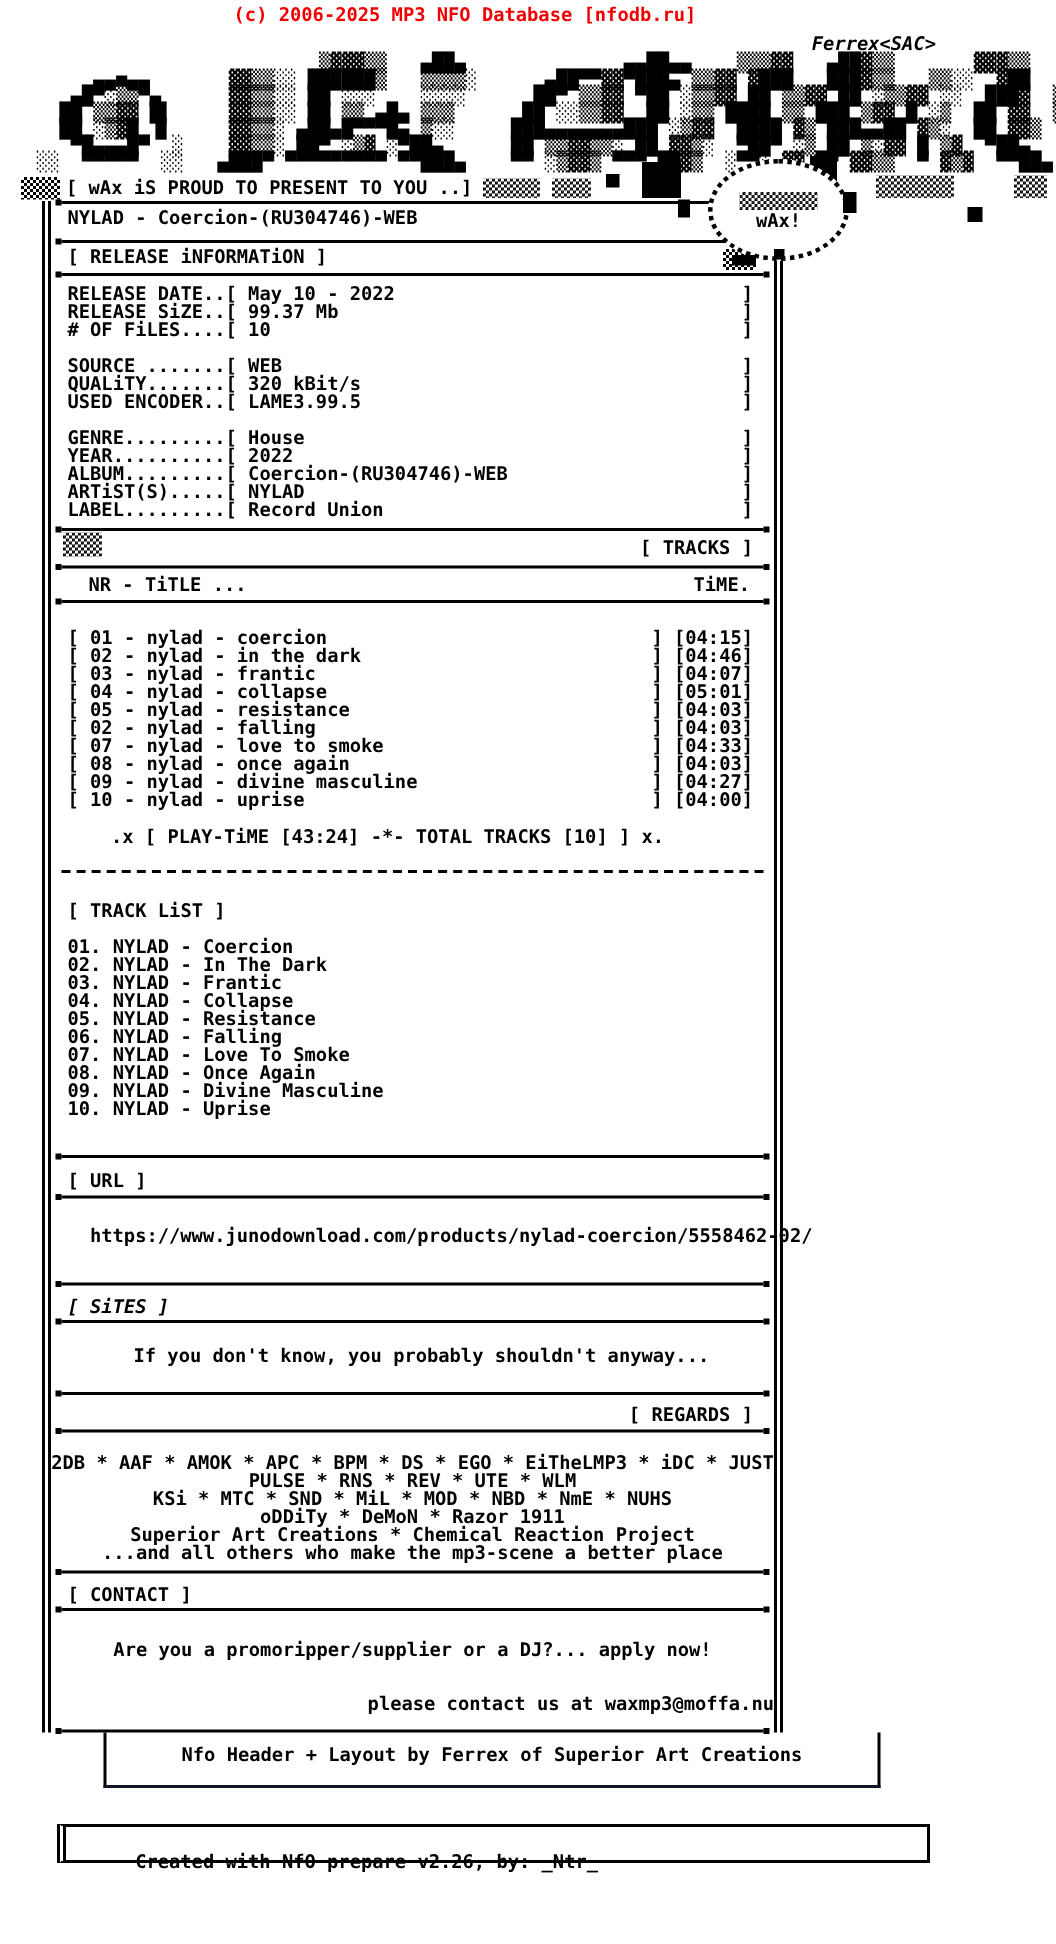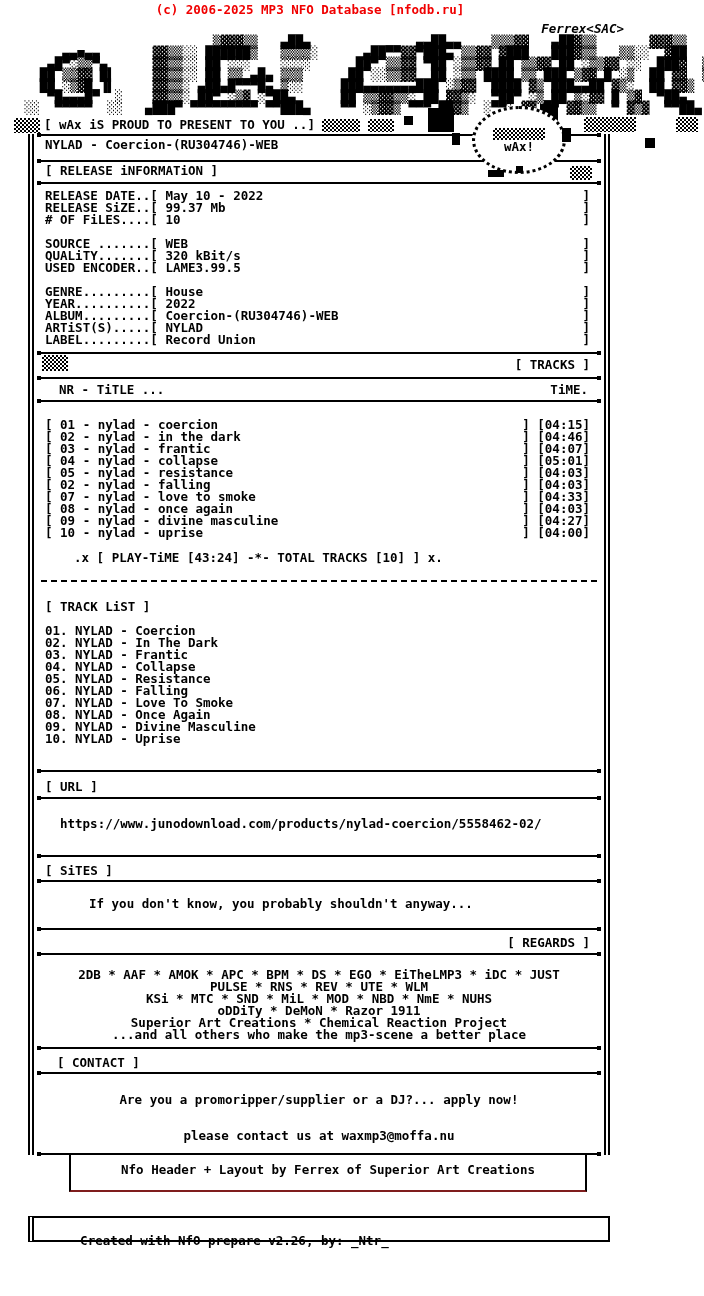--- a/index.html
+++ b/index.html
@@ -5,21 +5,21 @@
   html,body{margin:0;padding:0;background:#fff;}
   .stage{
     position:relative;width:704px;height:1296px;background:#fff;color:#000;
     font-family:"DejaVu Sans Mono","Liberation Mono",monospace;
     font-weight:bold;font-size:12.5px;line-height:12px;overflow:hidden;
   }
   .abs{position:absolute;}
   .red{color:var(--accent,#f00000);}
   .centerline{left:0;width:620px;text-align:center;}
   
-  #frame{position:absolute;left:28px;top:134px;width:582px;height:1021px;
+  #frame{position:absolute;left:28px;top:134px;width:494px;height:1021px;
     box-sizing:border-box;border-left:6px double #000;border-right:6px double #000;z-index:1;}
   .hline{position:absolute;left:7px;right:7px;height:2px;background:#000;}
   .hline::before,.hline::after{content:"";position:absolute;top:-1px;width:4px;height:4px;background:#000;}
   .hline::before{left:-4px;}
   .hline::after{right:-4px;}
   .dashline{position:absolute;left:7px;right:7px;border-top:2px dashed #000;}
   .dither{position:absolute;
     background-image:linear-gradient(45deg,#000 25%,transparent 25%,transparent 75%,#000 75%),
                      linear-gradient(45deg,#000 25%,transparent 25%,transparent 75%,#000 75%);
     background-size:4px 4px;background-position:0 0,2px 2px;}
@@ -31,23 +31,23 @@
   .heading-right{position:absolute;right:14px;white-space:pre;}
   .centered .row{padding-left:0;text-align:center;}
   #logo-art{position:absolute;left:2px;top:36px;margin:0;white-space:pre;
     font-family:"DejaVu Sans Mono","Liberation Mono",monospace;
     font-size:12.5px;line-height:11px;font-weight:bold;}
   #bubble{position:absolute;left:472px;top:106px;width:88px;height:62px;
     border:3px dotted #000;border-radius:50%;background:#fff;z-index:5;
     display:flex;flex-direction:column;align-items:center;justify-content:center;gap:1px;}
   #bubble .bubble-dither{position:static;width:52px;height:12px;}
   #footerbox{position:absolute;left:69px;top:1155px;width:518px;height:37px;
-    box-sizing:border-box;border-left:2px solid #000;border-right:2px solid #000;border-bottom:2px solid #7f1d1d;
+    box-sizing:border-box;border-left:2px solid #000;border-right:2px solid #000;border-bottom:2px solid #0f172a;
     text-align:center;padding-top:9px;}
-  #createdbox{position:absolute;left:28px;top:1216px;width:582px;height:26px;
+  #createdbox{position:absolute;left:38px;top:1216px;width:582px;height:26px;
     box-sizing:border-box;border:2px solid #000;border-left:6px double #000;
     padding:5px 0 0 16px;white-space:pre;}
 </style>
 </head>
 <body>
 
 <div class="stage">
 
   <div class="abs centerline red" style="top:4px;">(c) 2006-2025 MP3 NFO Database [nfodb.ru]</div>
 
@@ -136,41 +136,41 @@
         <div class="row">09. NYLAD - Divine Masculine</div>
         <div class="row">10. NYLAD - Uprise</div>
       </div>
     <div class="hline" style="top:636px;"></div>
 
     <div class="heading" style="top:647px;">[ URL ]</div>
     <div class="hline" style="top:663px;"></div>
     <div class="heading" style="top:684px;padding-left:26px;">https://www.junodownload.com/products/nylad-coercion/5558462-02/</div>
     <div class="hline" style="top:721px;"></div>
 
-    <div class="heading" style="top:731px;">[ SiTES ]</div>
+    <div class="heading" style="top:731px;font-style:italic;">[ SiTES ]</div>
     <div class="hline" style="top:746px;"></div>
     <div class="heading" style="top:764px;padding-left:55px;">If you don't know, you probably shouldn't anyway...</div>
     <div class="hline" style="top:794px;"></div>
 
     <div class="heading-right" style="top:803px;">[ REGARDS ]</div>
     <div class="hline" style="top:819px;"></div>
     <div class="rowbox centered" style="top:835px;">
         <div class="row">2DB * AAF * AMOK * APC * BPM * DS * EGO * EiTheLMP3 * iDC * JUST</div>
         <div class="row">PULSE * RNS * REV * UTE * WLM</div>
         <div class="row">KSi * MTC * SND * MiL * MOD * NBD * NmE * NUHS</div>
         <div class="row">oDDiTy * DeMoN * Razor 1911</div>
         <div class="row">Superior Art Creations * Chemical Reaction Project</div>
         <div class="row">...and all others who make the mp3-scene a better place</div>
       </div>
     <div class="hline" style="top:913px;"></div>
 
-    <div class="heading" style="top:923px;margin-left:12px;">[ CONTACT ]</div>
+    <div class="heading" style="top:923px;">[ CONTACT ]</div>
     <div class="hline" style="top:938px;"></div>
     <div class="heading" style="top:960px;text-align:center;padding-left:0;">Are you a promoripper/supplier or a DJ?... apply now!</div>
-    <div class="heading" style="top:996px;text-align:center;padding-left:0;">please contact us at waxmp3@moffa.nu</div>
+    <div class="heading" style="top:996px;text-align:right;padding-left:0;">please contact us at waxmp3@moffa.nu</div>
     <div class="hline" style="top:1019px;"></div>
   </div>
 
   <div id="bubble">
     <div class="dither bubble-dither"></div>
     <span>wAx!</span>
   </div>
   <div class="sq" style="left:452px;top:133px;width:8px;height:12px;z-index:6;"></div>
   <div class="sq" style="left:562px;top:128px;width:9px;height:14px;z-index:6;"></div>
   <div class="sq" style="left:488px;top:170px;width:16px;height:7px;z-index:6;"></div>

